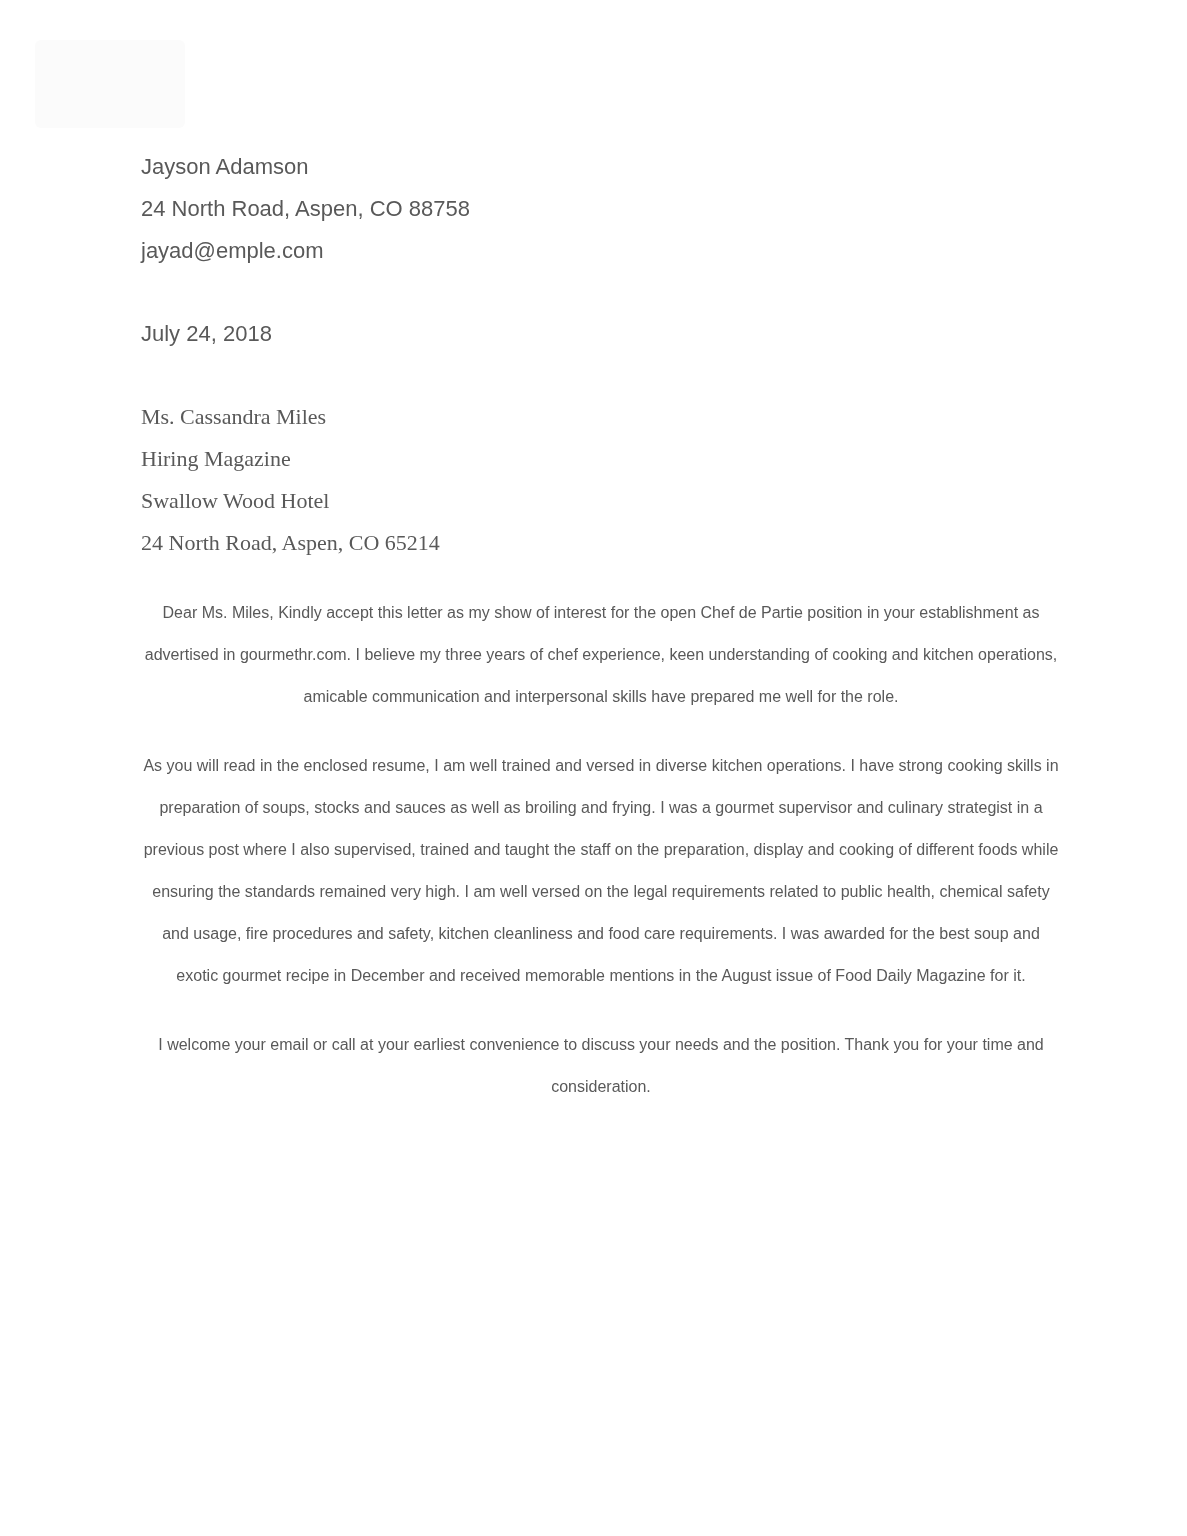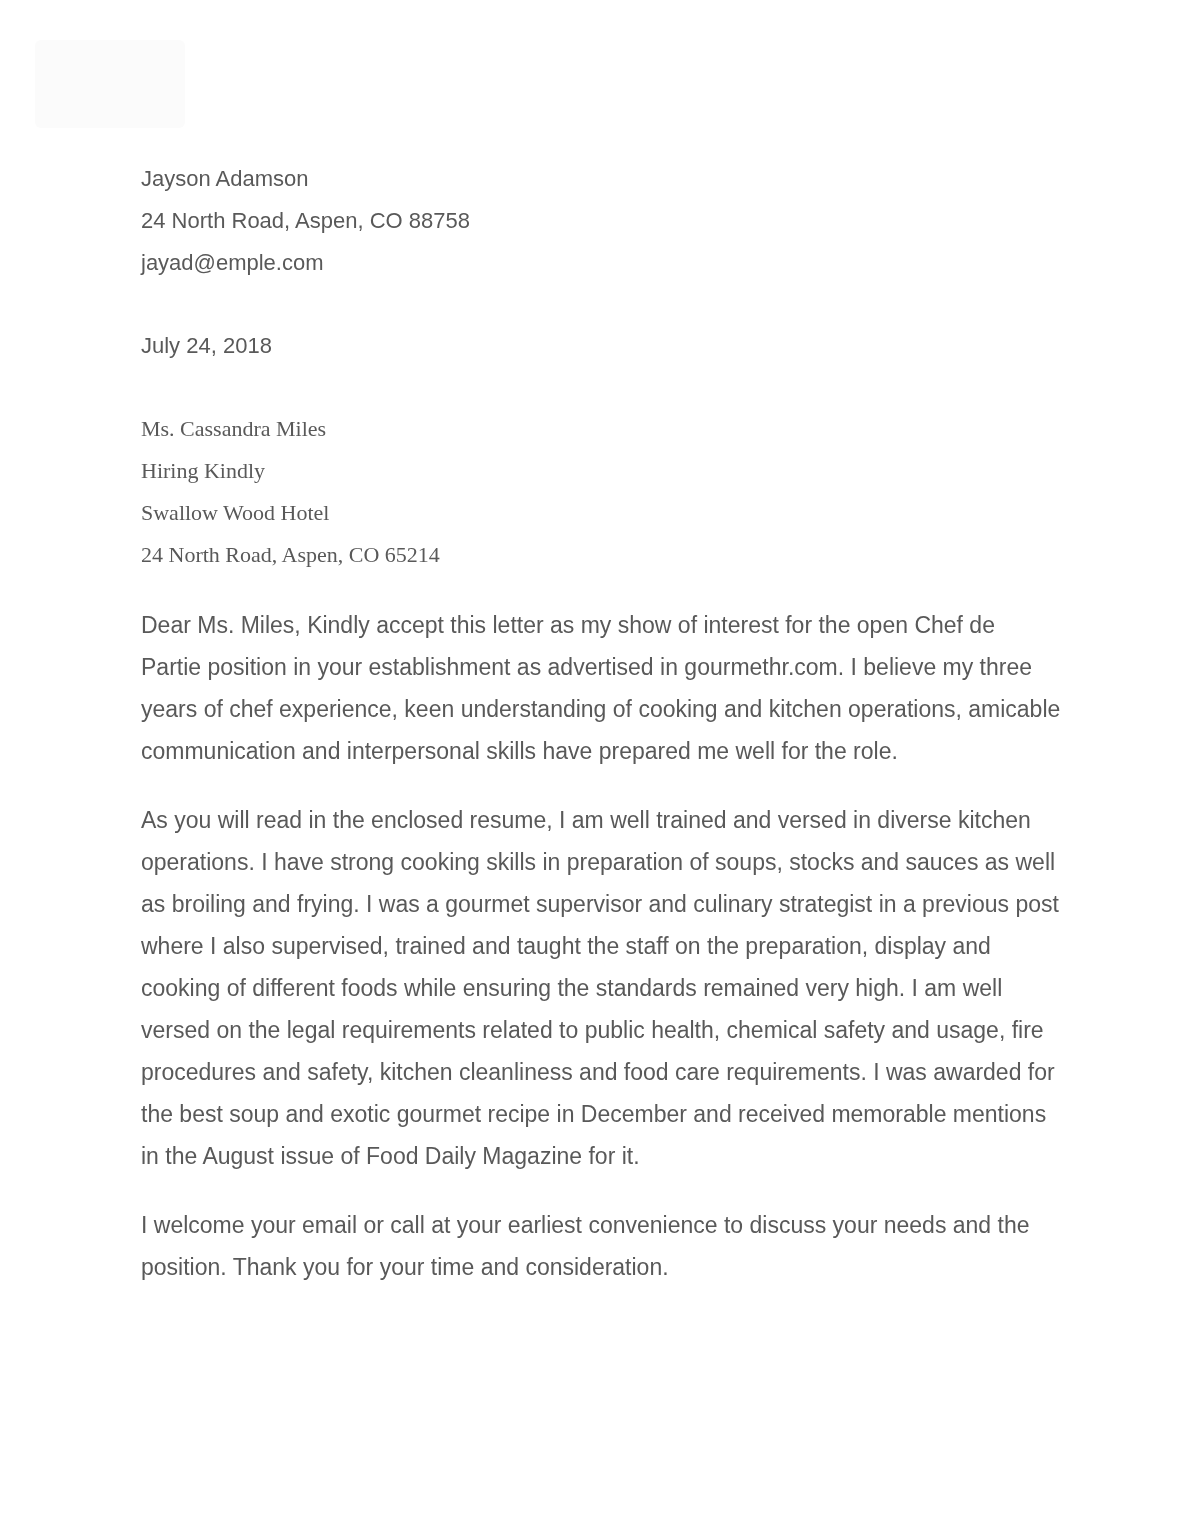--- a/index.html
+++ b/index.html
@@ -12,40 +12,41 @@
     width: 1187px;
     height: 1536px;
     position: relative;
     font-family: "Liberation Sans", "DejaVu Sans", sans-serif;
     color: #595959;
     overflow: hidden;
   }
 
   .page {
     position: absolute;
-    top: 158px;
+    top: 146px;
     left: 141px;
     width: 920px;
   }
 
   .line {
     font-size: 22px;
     line-height: 42px;
     white-space: nowrap;
   }
 
   .block {
     margin-bottom: 41px;
   }
 
   .para {
-    font-size: 23px;
+    font-size: 16px;
     line-height: 42px;
     margin-bottom: 27px;
     max-width: 920px;
+    text-align: center;
   }
 
   .watermark {
     position: absolute;
     top: 40px;
     left: 35px;
     width: 150px;
     height: 88px;
     background: rgba(120, 120, 120, 0.03);
     border-radius: 6px;
@@ -63,21 +64,21 @@
     <div class="line">24 North Road, Aspen, CO 88758</div>
     <div class="line">jayad@emple.com</div>
   </div>
 
   <div class="block">
     <div class="line">July 24, 2018</div>
   </div>
 
   <div class="block" style="margin-bottom: 28px; font-family: Liberation Serif, serif;">
     <div class="line">Ms. Cassandra Miles</div>
-    <div class="line">Hiring Kindly</div>
+    <div class="line">Hiring Magazine</div>
     <div class="line">Swallow Wood Hotel</div>
     <div class="line">24 North Road, Aspen, CO 65214</div>
   </div>
 
   <p class="para">Dear Ms. Miles, Kindly accept this letter as my show of interest for the open Chef de Partie position in your establishment as advertised in gourmethr.com. I believe my three years of chef experience, keen understanding of cooking and kitchen operations, amicable communication and interpersonal skills have prepared me well for the role.</p>
 
   <p class="para">As you will read in the enclosed resume, I am well trained and versed in diverse kitchen operations. I have strong cooking skills in preparation of soups, stocks and sauces as well as broiling and frying. I was a gourmet supervisor and culinary strategist in a previous post where I also supervised, trained and taught the staff on the preparation, display and cooking of different foods while ensuring the standards remained very high. I am well versed on the legal requirements related to public health, chemical safety and usage, fire procedures and safety, kitchen cleanliness and food care requirements. I was awarded for the best soup and exotic gourmet recipe in December and received memorable mentions in the August issue of Food Daily Magazine for it.</p>
 
   <p class="para">I welcome your email or call at your earliest convenience to discuss your needs and the position. Thank you for your time and consideration.</p>
 

